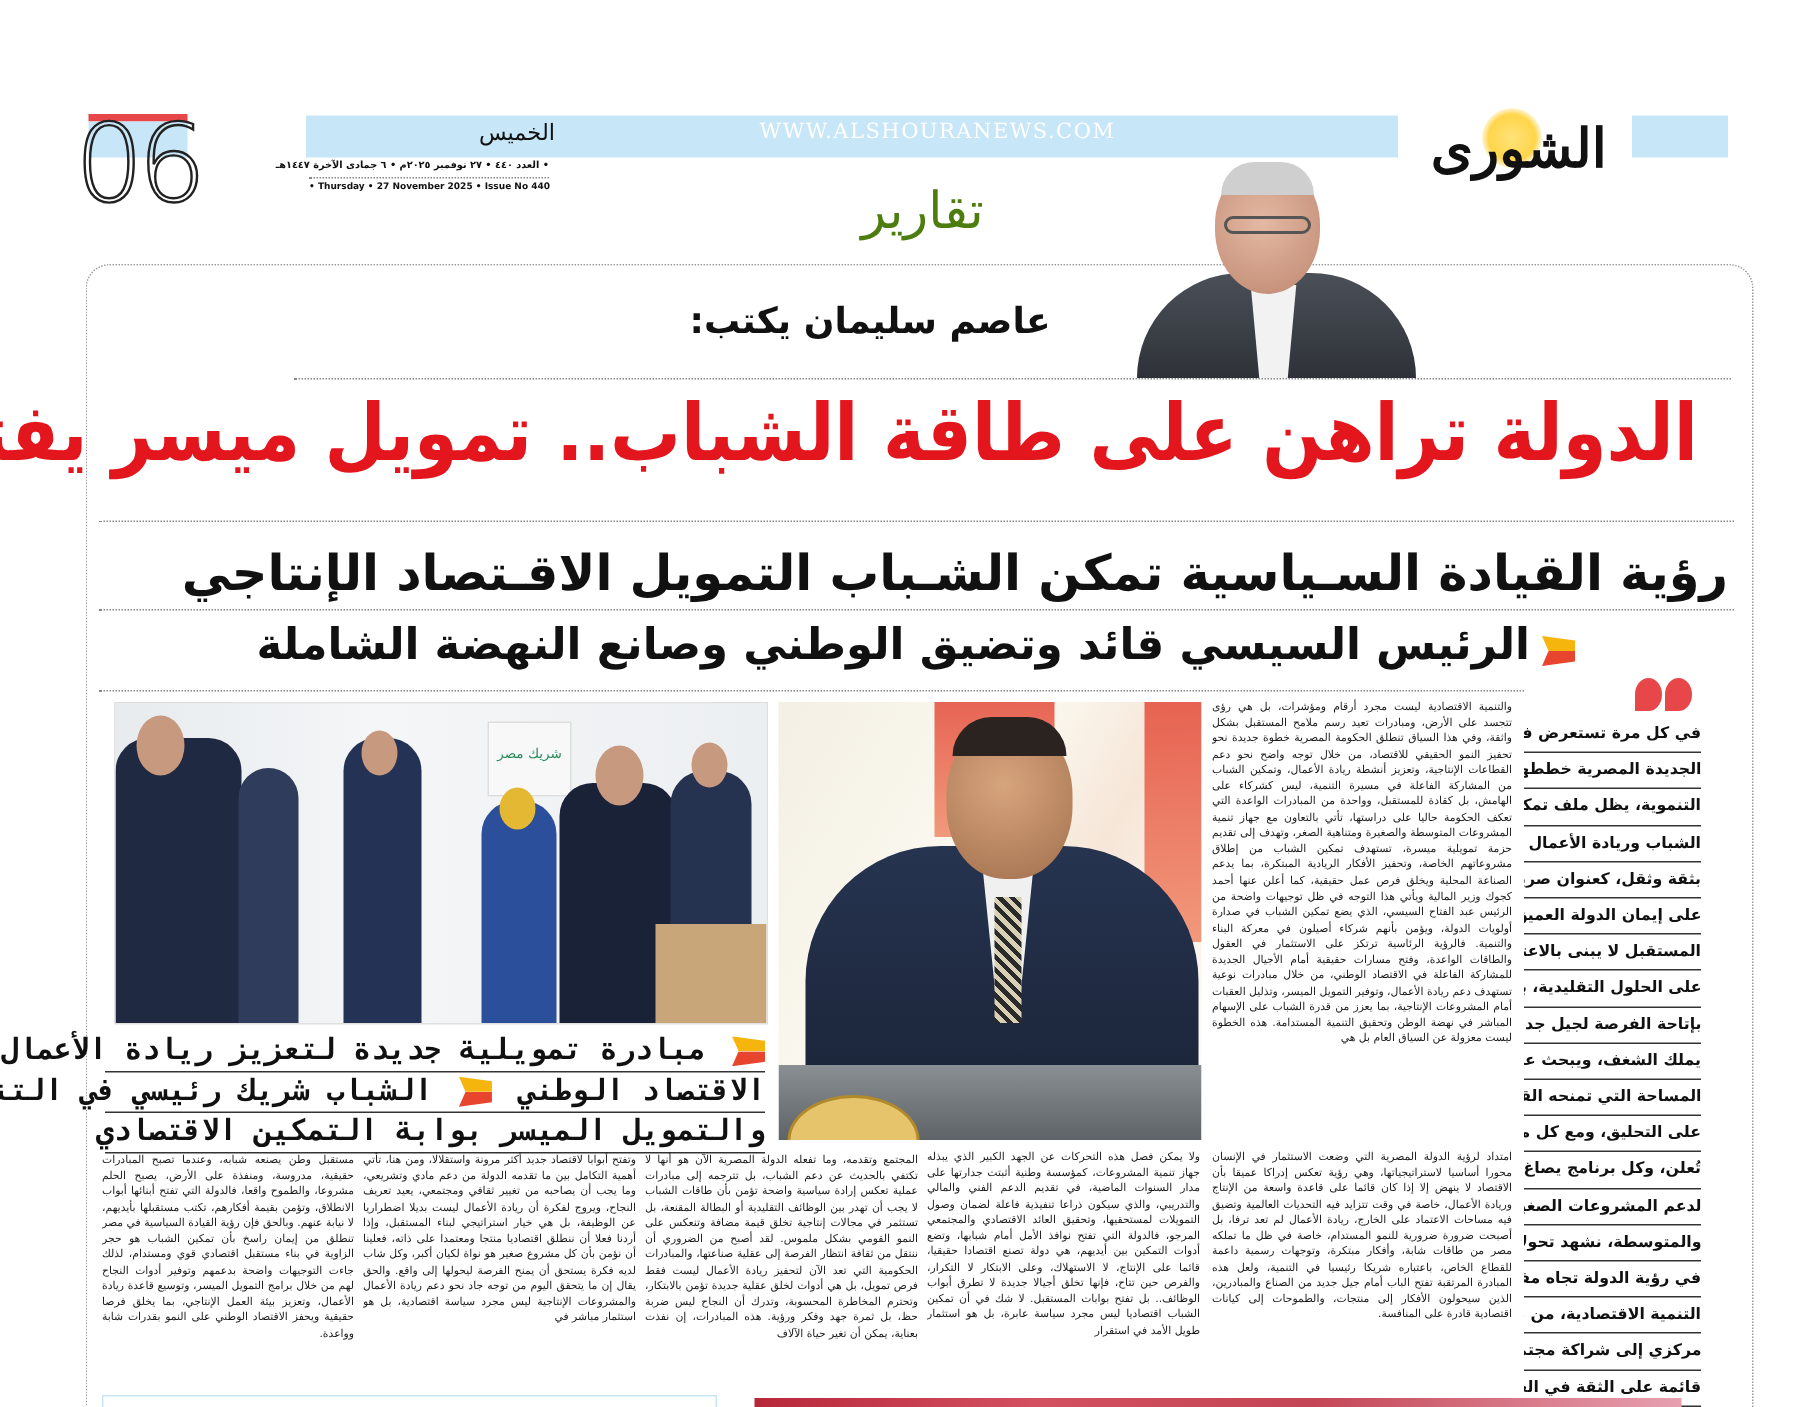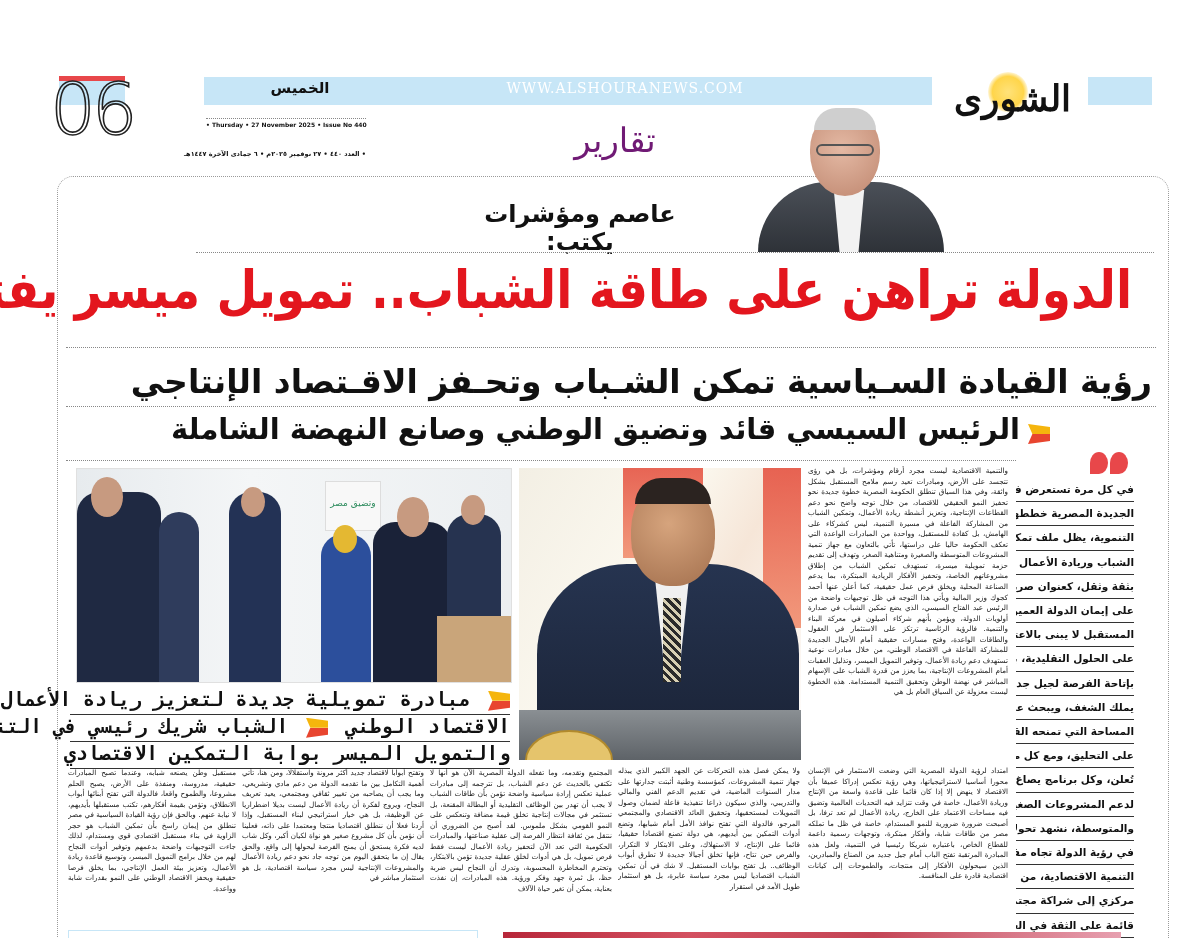--- a/index.html
+++ b/index.html
@@ -6,27 +6,27 @@
   html, body { width: 1200px; height: 938px; overflow: hidden; background: #ffffff; }
   body { position: relative; font-family: "DejaVu Sans", sans-serif; color: #111; }
 
   
   .top-bar-left { position: absolute; left: 204px; top: 77px; width: 528px; height: 28px; background: #c7e6f7; }
   .top-bar-right { position: absolute; left: 732px; top: 77px; width: 200px; height: 28px; background: #c7e6f7; }
   .top-bar-far { position: absolute; left: 1088px; top: 77px; width: 64px; height: 28px; background: #c7e6f7; }
   .page-red-line { position: absolute; left: 59px; top: 76px; width: 66px; height: 5px; background: #e8474a; }
   .page-num-band { position: absolute; left: 59px; top: 81px; width: 66px; height: 24px; background: #c7e6f7; }
   .page-number { position: absolute; left: 50px; top: 74px; width: 90px; height: 70px; font-family: "DejaVu Sans", sans-serif; font-weight: 200; font-size: 72px; letter-spacing: -4px; line-height: 70px; color: transparent; -webkit-text-stroke: 1.6px #222; }
-  .day-name { position: absolute; left: 230px; top: 79px; width: 140px; text-align: center; font-weight: bold; font-size: 15px; direction: rtl; }
+  .day-name { position: absolute; left: 230px; top: 79px; width: 140px; font-weight: normal; font-size: 15px; direction: rtl; }
   .website { position: absolute; left: 480px; top: 80px; width: 290px; font-family: "DejaVu Serif", serif; font-size: 14px; letter-spacing: 1px; color: #ffffff; text-align: center; }
-  .date-ar { position: absolute; left: 206px; top: 106px; width: 160px; font-size: 6.5px; font-weight: bold; direction: rtl; text-align: right; white-space: nowrap; margin-top: 44px; }
+  .date-ar { position: absolute; left: 206px; top: 106px; width: 160px; font-size: 6.5px; font-weight: bold; direction: rtl; text-align: right; white-space: nowrap; }
   .date-sep { position: absolute; left: 206px; top: 118px; width: 160px; border-top: 1px dotted #888; }
   .date-en { position: absolute; left: 206px; top: 121px; width: 160px; font-size: 6px; font-weight: bold; text-align: center; white-space: nowrap; }
 
-  .section-title { position: absolute; left: 560px; top: 120px; width: 110px; font-size: 34px; text-align: center; direction: rtl; color: #701a75; font-weight: 300; }
+  .section-title { position: absolute; left: 560px; top: 120px; width: 110px; font-size: 34px; text-align: center; direction: rtl; color: #4d7c0f; font-weight: 300; }
 
   .logo { position: absolute; left: 940px; top: 72px; width: 145px; height: 72px; }
   .logo-sun { position: absolute; left: 48px; top: 0; width: 40px; height: 40px; border-radius: 50%; background: radial-gradient(circle, #ffe27a 0%, #ffd54a 55%, rgba(255,213,74,0) 75%); }
   .logo-text { position: absolute; left: 0; top: 6px; width: 145px; font-family: Liberation Sans, sans-serif; font-weight: bold; font-size: 36px; direction: rtl; text-align: center; color: #111; }
 
   
   .author-photo { position: absolute; left: 758px; top: 104px; width: 186px; height: 148px; overflow: hidden; }
   .author-photo .suit { position: absolute; left: 0; bottom: 0; width: 186px; height: 70px; background: linear-gradient(#4b5058, #2e3238); border-radius: 70px 70px 0 0; }
   .author-photo .shirt { position: absolute; left: 72px; bottom: 0; width: 38px; height: 62px; background: #f2f2f2; clip-path: polygon(10% 0, 90% 0, 75% 100%, 25% 100%); }
   .author-photo .head { position: absolute; left: 52px; top: 6px; width: 70px; height: 86px; border-radius: 46% 46% 50% 50%; background: radial-gradient(circle at 45% 45%, #e4b9a4, #c8937c 75%); }
@@ -103,27 +103,27 @@
 
 <div class="content-frame"></div>
 
 <div class="author-photo">
   <div class="suit"></div>
   <div class="shirt"></div>
   <div class="head"></div>
   <div class="hair"></div>
   <div class="glasses"></div>
 </div>
-<div class="author-byline">عاصم ومؤشرات يكتب:</div>
+<div class="author-byline">عاصم سليمان يكتب:</div>
 
 <div class="dot-rule" style="left:196px; top:252px; width:958px;"></div>
 
 <div class="main-headline">الدولة تراهن على طاقة الشباب.. تمويل ميسر يفتح آفاق الإنتاج والنجاح</div>
 <div class="dot-rule" style="left:66px; top:347px; width:1090px;"></div>
-<div class="sub-headline">رؤية القيادة السـياسية تمكن الشـباب وتحـفز الاقـتصاد الإنتاجي</div>
+<div class="sub-headline">رؤية القيادة السـياسية تمكن الشـباب التمويل الاقـتصاد الإنتاجي</div>
 <div class="dot-rule" style="left:66px; top:406px; width:1090px;"></div>
 <div class="bullet-mark" style="left:1028px; top:424px;">
     <span class="a"></span>
     <span class="b"></span>
   </div>
 <div class="deck-line">الرئيس السيسي قائد وتضيق الوطني وصانع النهضة الشاملة</div>
 <div class="dot-rule" style="left:66px; top:460px; width:950px;"></div>
 
 <div class="quote-icon">
     <span style="left:0"></span>
@@ -146,21 +146,21 @@
     <span class="ln">لدعم المشروعات الصغيرة</span>
     <span class="ln">والمتوسطة، نشهد تحولا نوعيا</span>
     <span class="ln">في رؤية الدولة تجاه مفهوم</span>
     <span class="ln">التنمية الاقتصادية، من دعم</span>
     <span class="ln">مركزي إلى شراكة مجتمعية</span>
     <span class="ln">قائمة على الثقة في العقول</span>
     <span class="ln">والطاقات الشابة.</span>
   </div>
 
 <div class="photo-left">
-  <div class="sign">وتضيق مصر</div>
+  <div class="sign">شريك مصر</div>
   <div class="person" style="left:0; width:84px; height:190px; background:#1f2942;"></div>
   <div class="head" style="left:14px; top:8px; width:32px; height:40px;"></div>
   <div class="person" style="left:82px; width:40px; height:170px; background:#2f3c5c;"></div>
   <div class="person" style="left:152px; width:52px; height:190px; background:#233255;"></div>
   <div class="head" style="left:164px; top:18px; width:24px; height:30px;"></div>
   <div class="person" style="left:244px; width:50px; height:148px; background:#2c4f9c;"></div>
   <div class="head" style="left:256px; top:56px; width:24px; height:28px; background:#e4b832;"></div>
   <div class="person" style="left:296px; width:78px; height:160px; background:#1a2238;"></div>
   <div class="head" style="left:320px; top:28px; width:32px; height:40px;"></div>
   <div class="person" style="left:370px; width:54px; height:168px; background:#263350;"></div>

